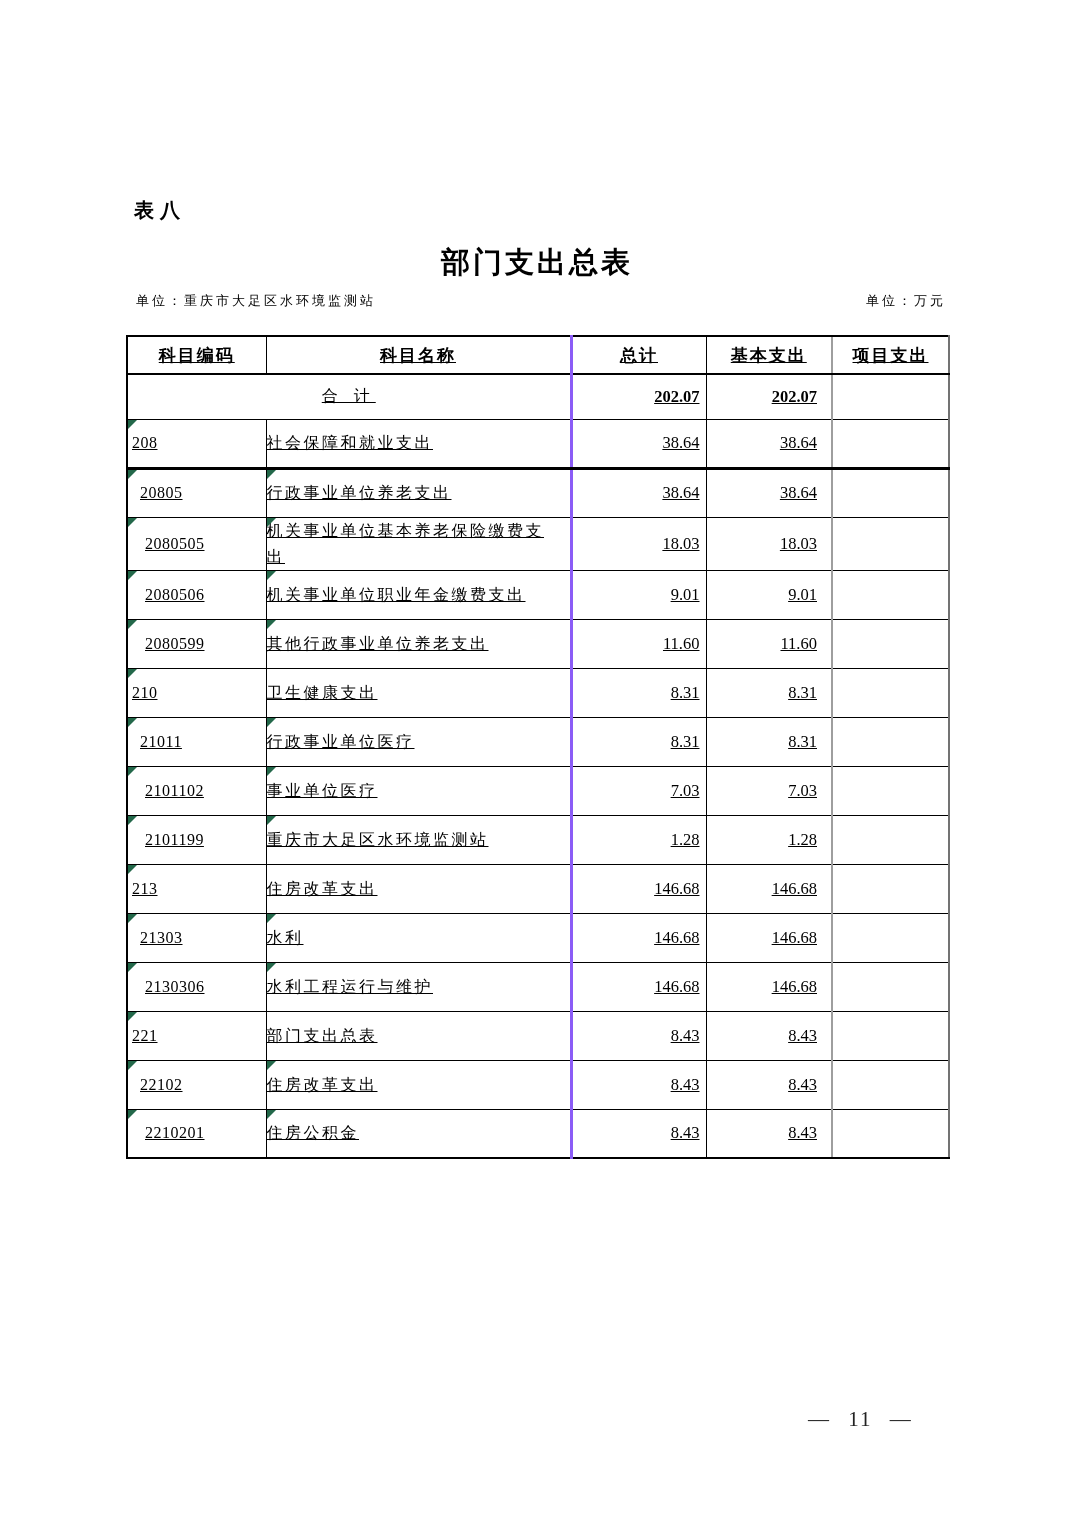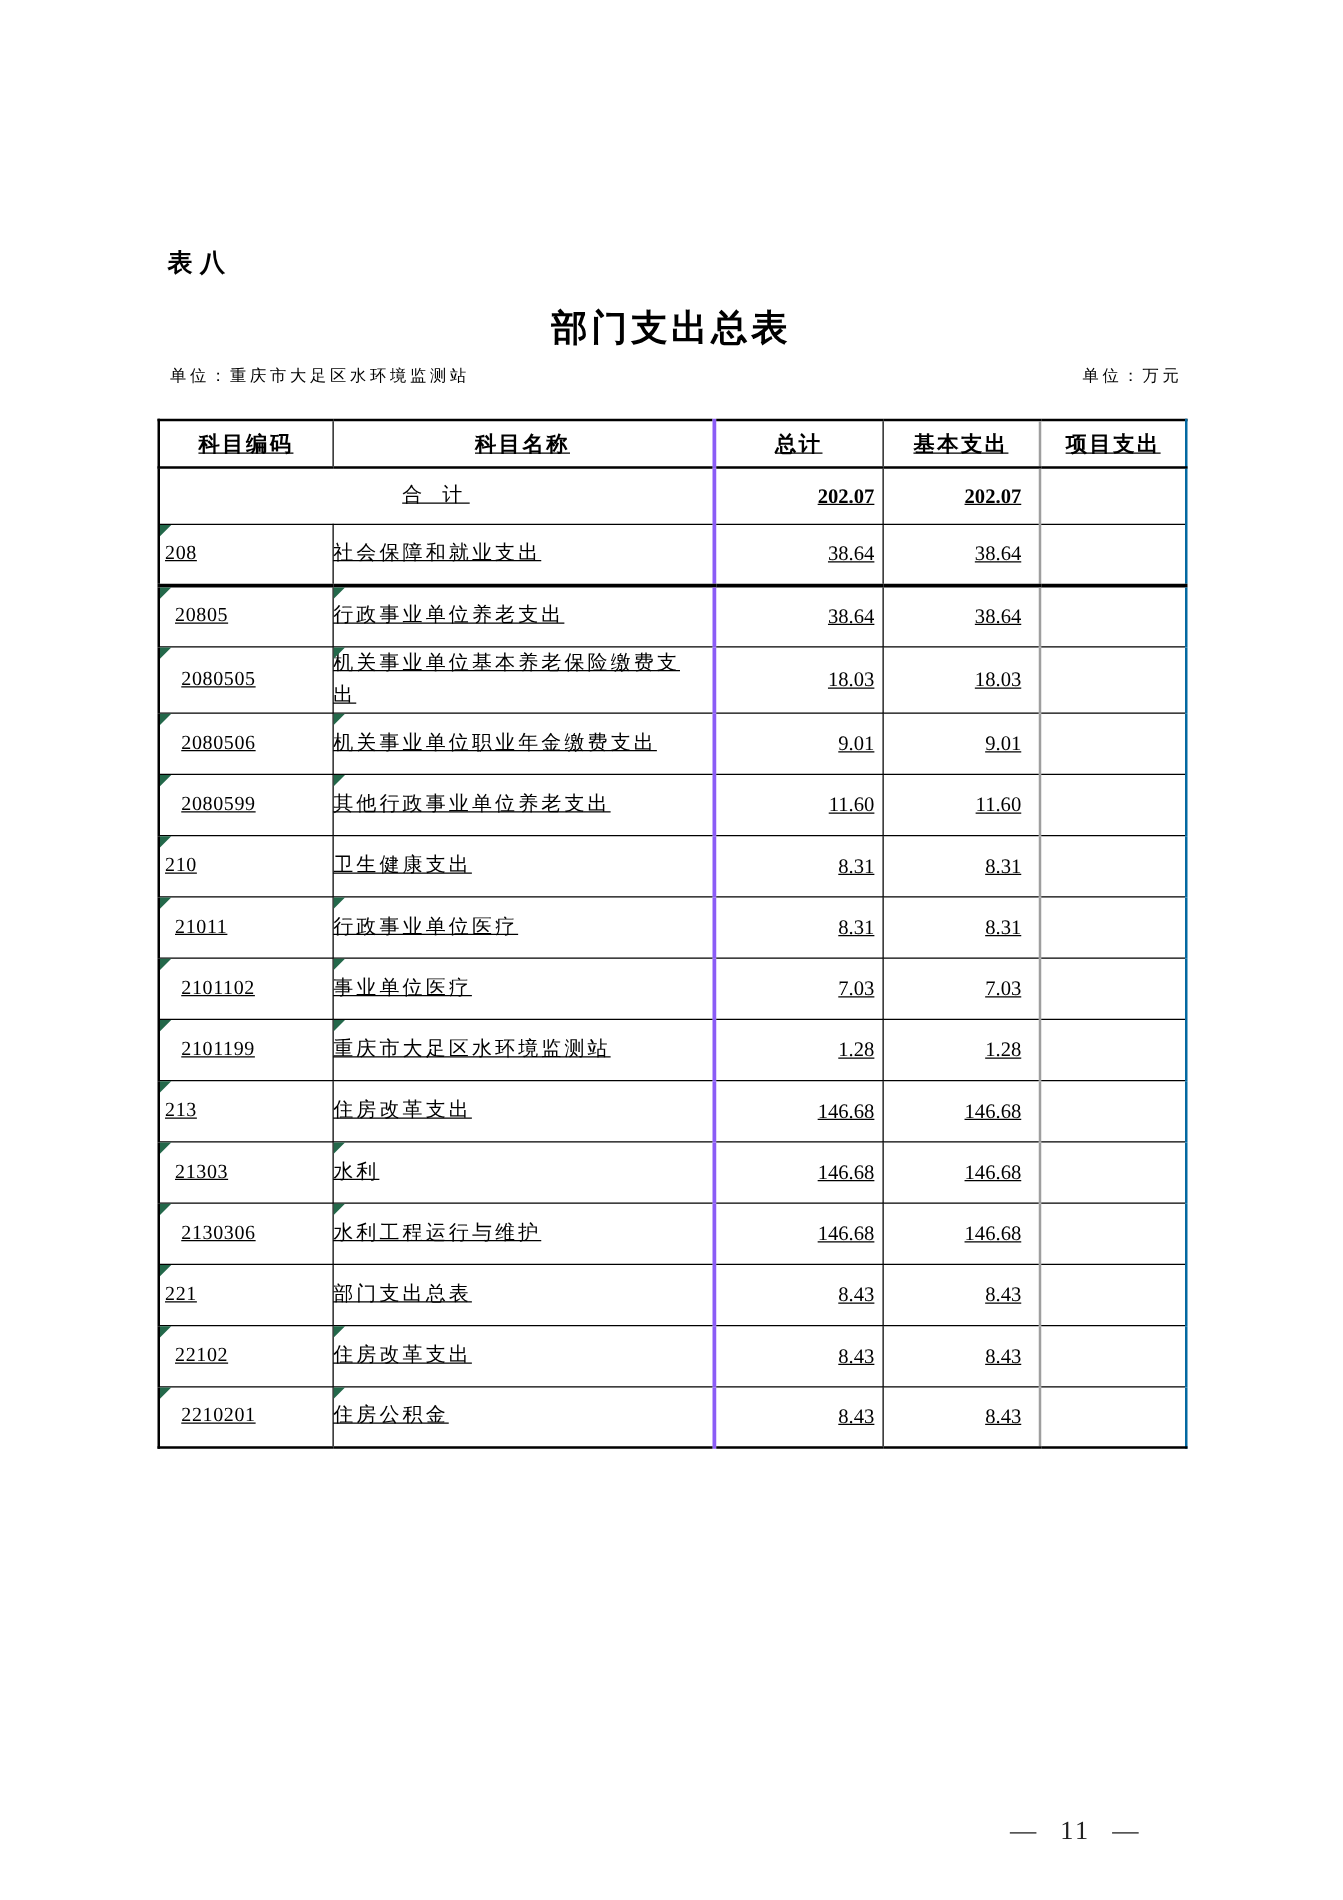--- a/index.html
+++ b/index.html
@@ -44,21 +44,21 @@
   thead th {
     font-weight: bold; text-align: center; letter-spacing: 2px; font-size: 17px;
     border-top: 2.5px solid #000; border-bottom: 2px solid #000;
   }
   tbody tr { height: 49px; margin-top: 12px; }
   tr.total-row { height: 45px; }
 
   
   .bl-heavy { border-left: 2.5px solid #000; }           
   .col-total { border-left: 3px solid #8b5cf6; }             
-  .col-project { border-left: 2px solid #9e9e9e; border-right: 2px solid #0369a1; }
+  .col-project { border-left: 2px solid #9e9e9e; border-right: 2px solid #737373; }
   tbody tr:nth-child(2) td { border-bottom: 3.5px solid #000; } 
   tbody tr:last-child td { border-bottom: 2.5px solid #000; }
 
   td.code-cell  { letter-spacing: 0.5px; }
   td.code-cell.lvl1 { padding-left: 4px;  }
   td.code-cell.lvl2 { padding-left: 12px; }
   td.code-cell.lvl3 { padding-left: 17px; }
 
   td.name-cell { padding-right: 14px; }
   td.name-cell .nm { letter-spacing: 2.5px; line-height: 26px; }
@@ -79,21 +79,20 @@
     content: ""; position: absolute; top: 0; left: 0;
     width: 0; height: 0;
     border-top: 9px solid #23684a;
     border-right: 9px solid transparent;
   }
 
   .page-number {
     position: absolute; left: 808px; top: 1407px;
     font-size: 21px; color: #222; letter-spacing: 2px; word-spacing: 10px;
     white-space: pre;
-    margin-top: 45px;
   }
 </style>
 </head>
 <body>
 
 <div class="table-label">表八</div>
 
 <h1 class="doc-title">部门支出总表</h1>
 
 <div class="unit-row">

